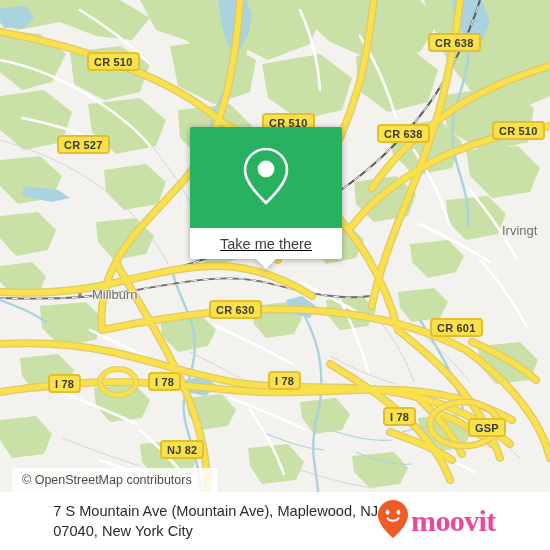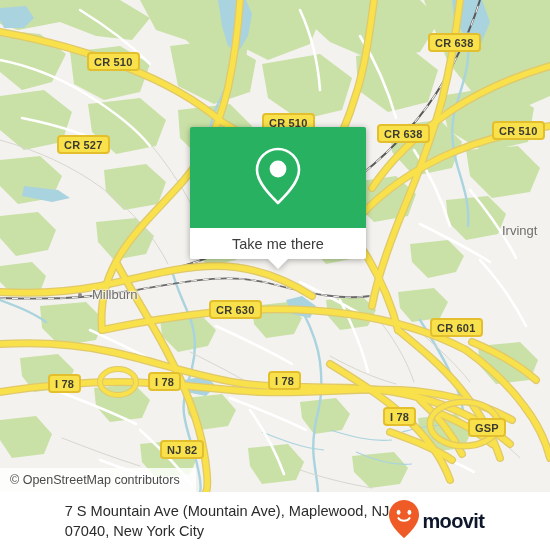--- a/index.html
+++ b/index.html
@@ -61,22 +61,23 @@
     width: 4px; height: 4px;
     border-radius: 50%;
     background: #8a8a8a;
   }
 
   
   #popup {
     position: absolute;
     left: 190px;
     top: 127px;
-    width: 176px;
+    width: 152px;
     filter: drop-shadow(0 1px 3px rgba(0,0,0,0.32));
+    text-decoration: underline;
   }
   #popup-head {
     background: #27b161;
     height: 101px;
     border-radius: 2px 2px 0 0;
     display: flex;
     align-items: center;
     justify-content: center;
   }
   #popup-foot {
@@ -99,26 +100,26 @@
     bottom: -10px;
     width: 0; height: 0;
     border-left: 11px solid transparent;
     border-right: 11px solid transparent;
     border-top: 11px solid #ffffff;
   }
 
   
   #attribution {
     position: absolute;
-    left: 0;
+    left: 12px;
     top: 468px;
     height: 24px;
     display: flex;
     align-items: center;
-    padding: 0 16px 0 10px;
+    padding: 0 26px 0 10px;
     background: rgba(255,255,255,0.82);
     color: #4a4a4a;
     font-size: 12.5px;
     font-family: "Liberation Sans", sans-serif;
     white-space: nowrap;
   }
 
   
   #footer {
     position: absolute;
@@ -139,26 +140,26 @@
     line-height: 20px;
     max-width: 390px;
     font-family: "Liberation Sans", sans-serif;
   }
   #brand {
     display: flex;
     align-items: center;
     gap: 3px;
   }
   #brand-word {
-    color: #0f172a;
-    font-size: 20px;
+    color: #ec4899;
+    font-size: 30px;
     font-weight: bold;
     letter-spacing: -0.6px;
     line-height: 30px;
-    font-family: Liberation Sans, sans-serif;
+    font-family: Liberation Serif, serif;
   }
 </style>
 </head>
 <body>
 
 <div id="screen">
 
   <div id="map-canvas">
     <svg id="map-svg" width="550" height="492" viewBox="0 0 550 492" xmlns="http://www.w3.org/2000/svg">
 

